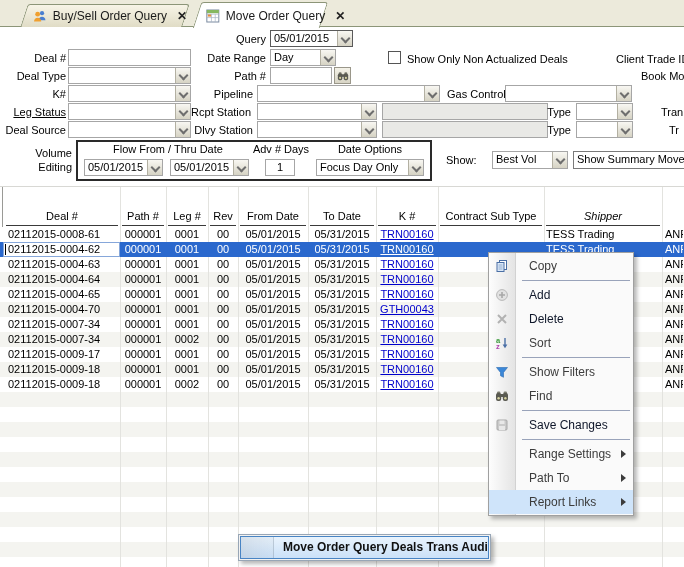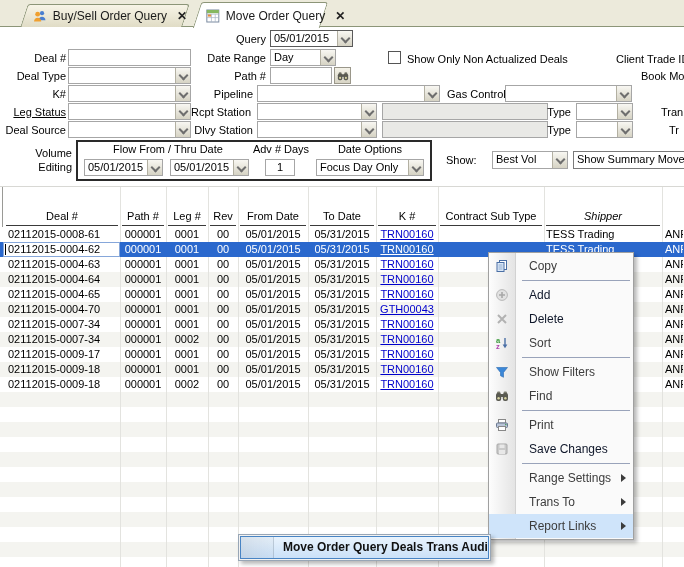--- a/index.html
+++ b/index.html
@@ -414,38 +414,30 @@
               <rect x="2" y="2.5" width="3.4" height="3" rx="1.2" fill="#7a7a6e"></rect>
               <rect x="8.6" y="2.5" width="3.4" height="3" rx="1.2" fill="#7a7a6e"></rect>
               <rect x="1" y="4" width="5.2" height="8" rx="2" fill="#5a5a52"></rect>
               <rect x="7.8" y="4" width="5.2" height="8" rx="2" fill="#5a5a52"></rect>
               <rect x="5.6" y="5" width="2.8" height="3" fill="#5a5a52"></rect>
               <circle cx="3.6" cy="9.2" r="1.2" fill="#d8d4a0"></circle>
               <circle cx="10.4" cy="9.2" r="1.2" fill="#d8d4a0"></circle>
             </svg>
           </span><span>Find</span></div>
         <div class="menu-sep"></div>
-        <div class="menu-item"><span class="mi-icon">
-            <svg width="14" height="14" viewBox="0 0 14 14">
-              <rect x="3.5" y="1.5" width="7" height="3.5" fill="#fff" stroke="#888"></rect>
-              <rect x="1.5" y="5" width="11" height="4.5" rx="1" fill="#b9c4d8" stroke="#6a7890"></rect>
-              <rect x="3.5" y="8.5" width="7" height="4" fill="#fff" stroke="#888"></rect>
-              <circle cx="10.8" cy="6.6" r="0.8" fill="#4a9a60"></circle>
-            </svg>
-          </span><span>Print</span></div>
         <div class="menu-item disabled"><span class="mi-icon">
             <svg width="14" height="14" viewBox="0 0 14 14">
               <rect x="2" y="2" width="10" height="10" rx="1" fill="#cacaca" stroke="#a8a8a8"></rect>
               <rect x="4.5" y="2.5" width="5" height="3.5" fill="#e8e8e8"></rect>
               <rect x="4" y="8" width="6" height="4" fill="#e8e8e8"></rect>
             </svg>
           </span><span>Save Changes</span></div>
         <div class="menu-sep"></div>
         <div class="menu-item"><span>Range Settings</span><span class="sub-arrow"></span></div>
-        <div class="menu-item"><span>Trans To</span><span class="sub-arrow"></span></div>
+        <div class="menu-item"><span>Path To</span><span class="sub-arrow"></span></div>
         <div class="menu-item highlighted"><span>Report Links</span><span class="sub-arrow"></span></div>
       </div>
   </div>
 
   <div id="submenu">
     <div class="submenu-item">
       <div class="submenu-gutter"></div>
       <span>Move Order Query Deals Trans Audit</span>
     </div>
   </div>

